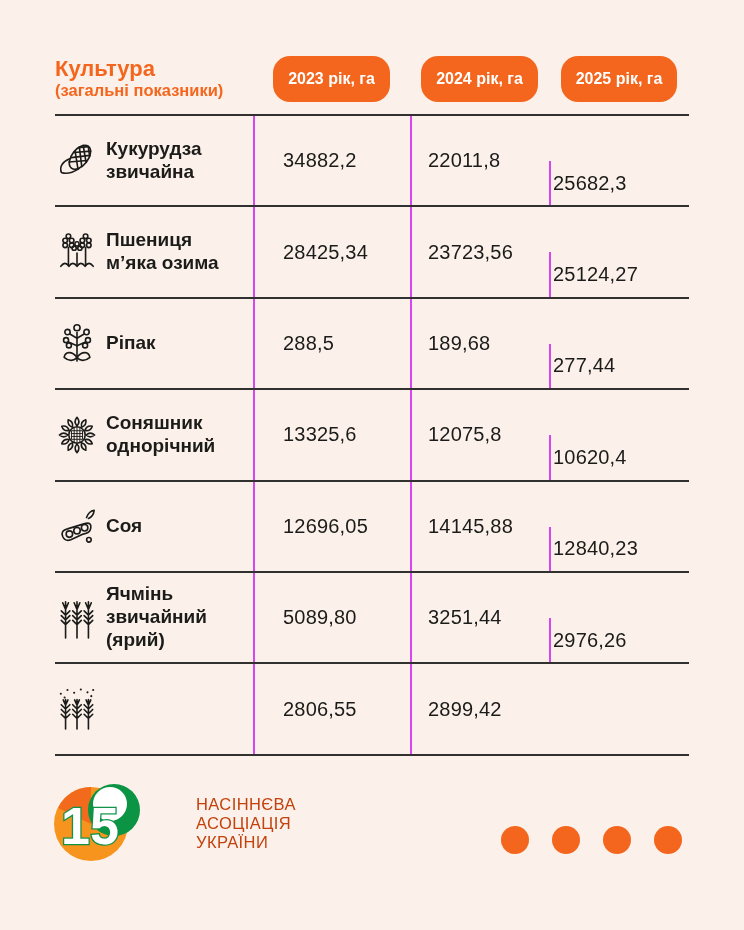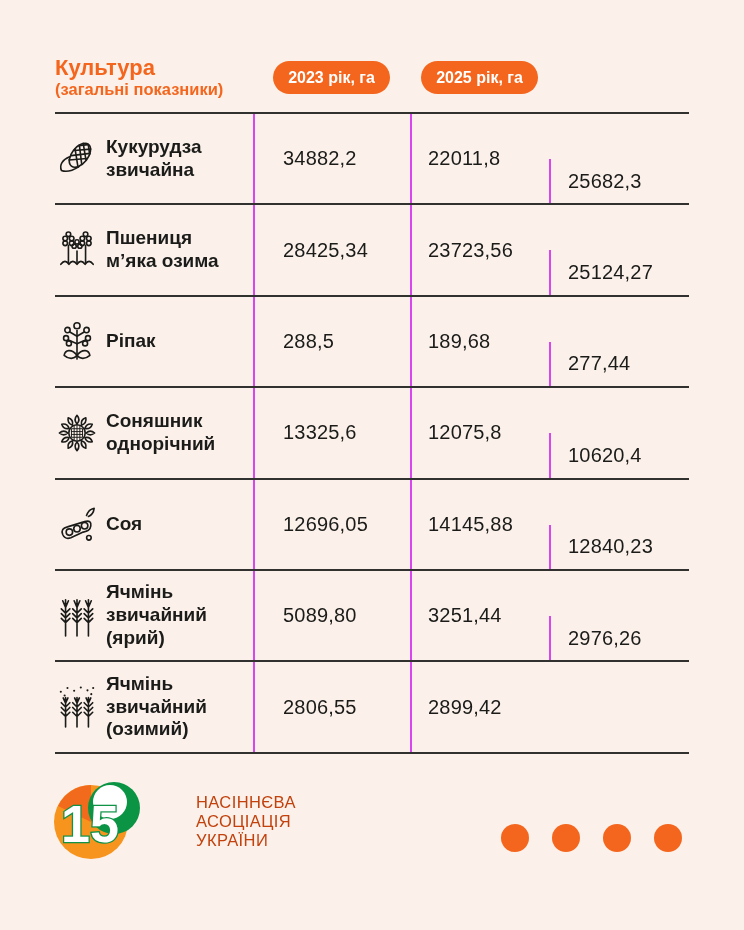--- a/index.html
+++ b/index.html
@@ -21,41 +21,41 @@
   }
   .title-block { white-space: nowrap; }
   .title { color: #F4661D; font-weight: bold; font-size: 22px; line-height: 1.1; }
   .subtitle { color: #F4661D; font-weight: bold; font-size: 16.5px; line-height: 1.2; }
   .badge {
     justify-self: center;
     background: #F4661D;
     color: #FFFFFF;
     font-weight: bold;
     font-size: 16px;
-    height: 33px;
+    height: 46px;
     border-radius: 17px;
     display: inline-flex;
     align-items: center;
     padding: 0 15px;
     white-space: nowrap;
   }
 
   
   .table { margin: 12px 0 0 55px; width: 634px; border-bottom: 2px solid #31312F; }
   .row {
     display: grid;
     grid-template-columns: 198px 157px 139px 140px;
     height: 91.4px;
     border-top: 2px solid #31312F;
   }
   .cell { display: flex; align-items: center; }
   .num { border-left: 2px solid #d946ef; font-size: 20px; letter-spacing: 0.2px; }
   .row .num:nth-child(2) { padding-left: 28px; }
   .row .num:nth-child(3) { padding-left: 16px; }
-  .row .num:nth-child(4) { padding-left: 17px; margin-top: 45px; }
+  .row .num:nth-child(4) { padding-left: 2px; margin-top: 45px; }
   .name-cell { gap: 7px; padding-right: 6px; }
   .icon { flex: 0 0 44px; width: 44px; display: flex; justify-content: center; }
   .icon svg { stroke: #1B1B19; stroke-width: 1.7; fill: none; stroke-linecap: round; stroke-linejoin: round; }
   .crop-name { font-weight: bold; font-size: 19px; line-height: 1.2; }
 
   
   .footer { display: flex; align-items: center; margin: 26px 62px 0 52px; gap: 40px; }
   .org-name {
     margin-left: 12px;
     font-size: 16.5px;
@@ -70,20 +70,21 @@
 <body>
 
 <div class="page">
 
   <div class="header">
     <div class="title-block">
       <div class="title">Культура</div>
       <div class="subtitle">(загальні показники)</div>
     </div>
     <span class="badge">2023 рік, га</span>
+    <span class="badge">2024 рік, га</span>
     <span class="badge">2025 рік, га</span>
   </div>
 
   <div class="table">
 
     <div class="row">
       <div class="cell name-cell">
         <span class="icon">
           <svg width="40" height="46" viewBox="0 0 42 46">
             <g transform="rotate(38 21 23)">
@@ -235,21 +236,20 @@
               <circle cx="8" cy="11" r="1.1"></circle>
                 <circle cx="36" cy="9.5" r="1.1"></circle>
             </g>
             <g>
               <path d="M9 19 V44 M9 33 l-4.5 -4.5 M9 33 l4.5 -4.5 M9 28 l-4.5 -4.5 M9 28 l4.5 -4.5 M9 23 l-4.5 -4.5 M9 23 l4.5 -4.5 M9 19 l-2.5 -5.5 M9 19 l0 -6 M9 19 l2.5 -5.5"></path>
               <path d="M21 19 V44 M21 33 l-4.5 -4.5 M21 33 l4.5 -4.5 M21 28 l-4.5 -4.5 M21 28 l4.5 -4.5 M21 23 l-4.5 -4.5 M21 23 l4.5 -4.5 M21 19 l-2.5 -5.5 M21 19 l0 -6 M21 19 l2.5 -5.5"></path>
               <path d="M33 19 V44 M33 33 l-4.5 -4.5 M33 33 l4.5 -4.5 M33 28 l-4.5 -4.5 M33 28 l4.5 -4.5 M33 23 l-4.5 -4.5 M33 23 l4.5 -4.5 M33 19 l-2.5 -5.5 M33 19 l0 -6 M33 19 l2.5 -5.5"></path>
             </g>
           </svg>
         </span>
-        <span class="crop-name">Ячмінь звичайний (озимий)</span>
       </div>
       <div class="cell num">2806,55</div>
       <div class="cell num">2899,42</div>
     </div>
 
   </div>
 
   <div class="footer">
     <span>
       <svg width="92" height="80" viewBox="0 0 92 80">

